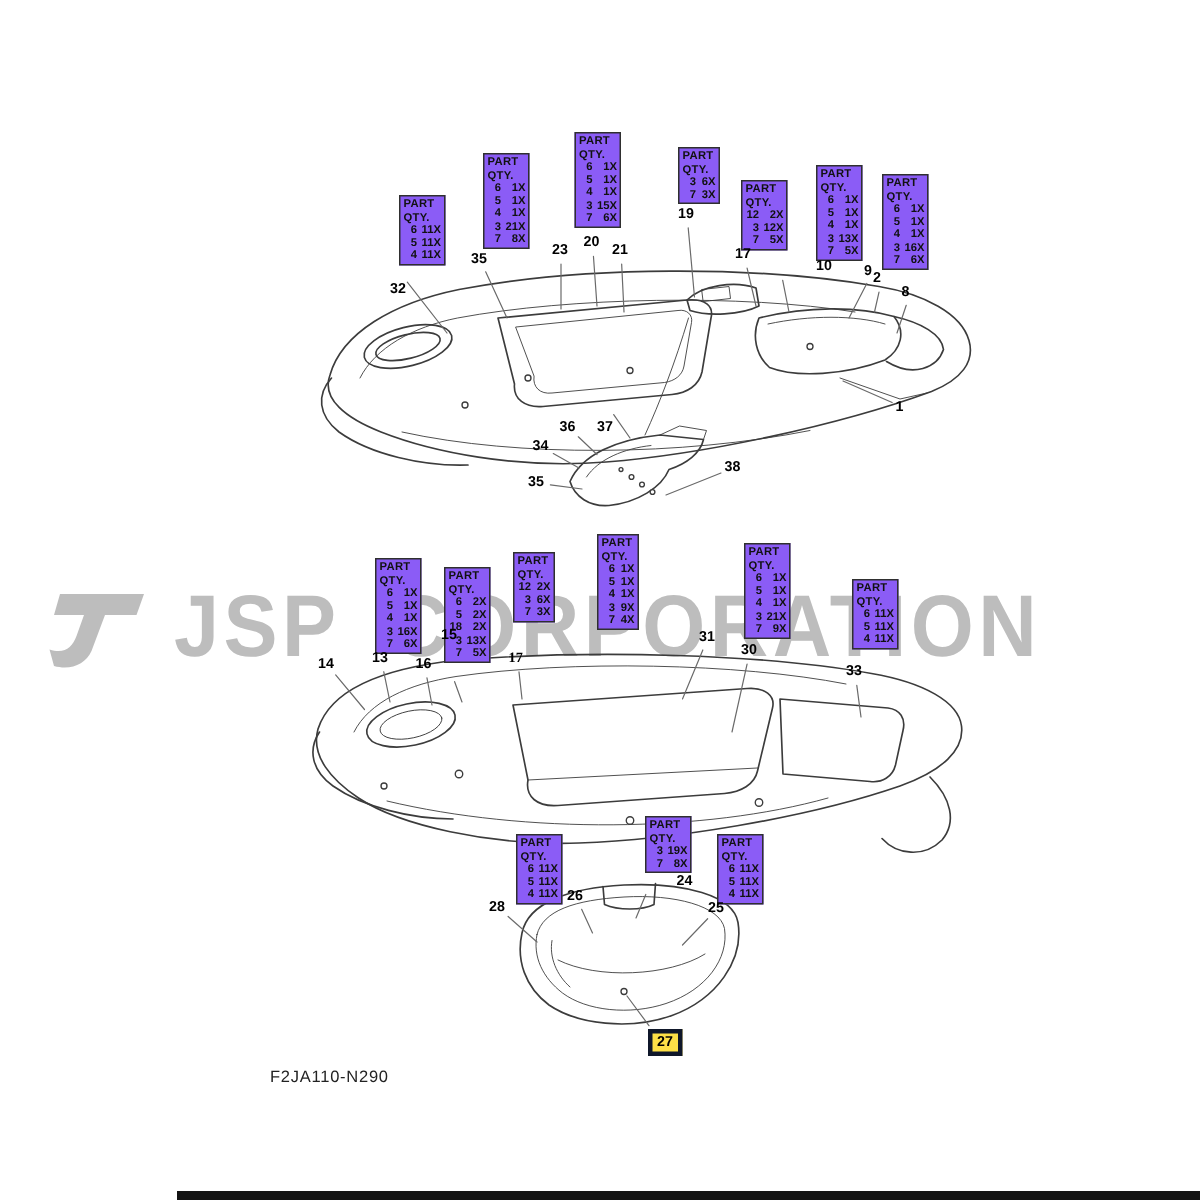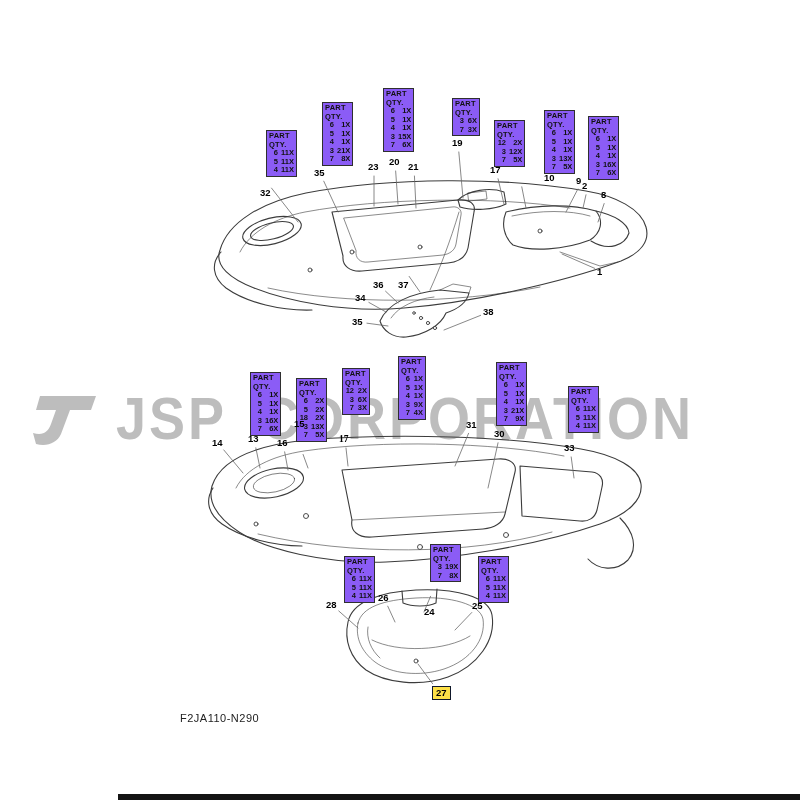--- a/index.html
+++ b/index.html
@@ -42,21 +42,21 @@
     font-size:7.5px; font-weight:bold; line-height:8.5px; color:#111;
     padding:1px 2px; min-width:28px;
   }
   .pq-head div { letter-spacing:0.2px; }
   .pq-row { display:flex; justify-content:space-between; gap:3px; }
   .pq-part { min-width:9px; text-align:right; }
 
   
   #callouts-layer { position:absolute; left:0; top:0; width:800px; height:800px; z-index:5; pointer-events:none; }
   .callout { position:absolute; font-size:9.5px; font-weight:bold; color:#000; line-height:10px; }
-  .callout.boxed { border:1px solid #0f172a; background:#fde047; padding:1px 3px; }
+  .callout.boxed { border:3px solid #0f172a; background:#fde047; padding:1px 3px; }
 
   .code {
     position:absolute; left:180px; top:712px; font-size:11px; color:#222;
     letter-spacing:0.5px; z-index:5;
   }
   .bottom-bar {
     position:absolute; left:118px; right:0; bottom:0; height:6px;
     background:#141414; z-index:6;
   }
 </style>
@@ -534,20 +534,20 @@
       <div class="callout" style="left: 212px; top: 438px;">14</div>
       <div class="callout" style="left: 248px; top: 434px; text-align: center;">13</div>
       <div class="callout" style="left: 277px; top: 438px;">16</div>
       <div class="callout" style="left: 294px; top: 419px;">15</div>
       <div class="callout" style="left: 339px; top: 434px; font-family: Liberation Serif, serif;">17</div>
       <div class="callout" style="left: 466px; top: 420px;">31</div>
       <div class="callout" style="left: 494px; top: 429px;">30</div>
       <div class="callout" style="left: 564px; top: 443px;">33</div>
       <div class="callout" style="left: 326px; top: 600px; text-align: right;">28</div>
       <div class="callout" style="left: 378px; top: 593px;">26</div>
-      <div class="callout" style="left: 424px; top: 583px; margin-top: 24px;">24</div>
+      <div class="callout" style="left: 451px; top: 583px;">24</div>
       <div class="callout" style="left: 472px; top: 601px;">25</div>
       <div class="callout boxed" style="left: 432px; top: 686px;">27</div>
     </div>
 
   <div class="code">F2JA110-N290</div>
   <div class="bottom-bar"></div>
 </div>
 
 </body></html>

